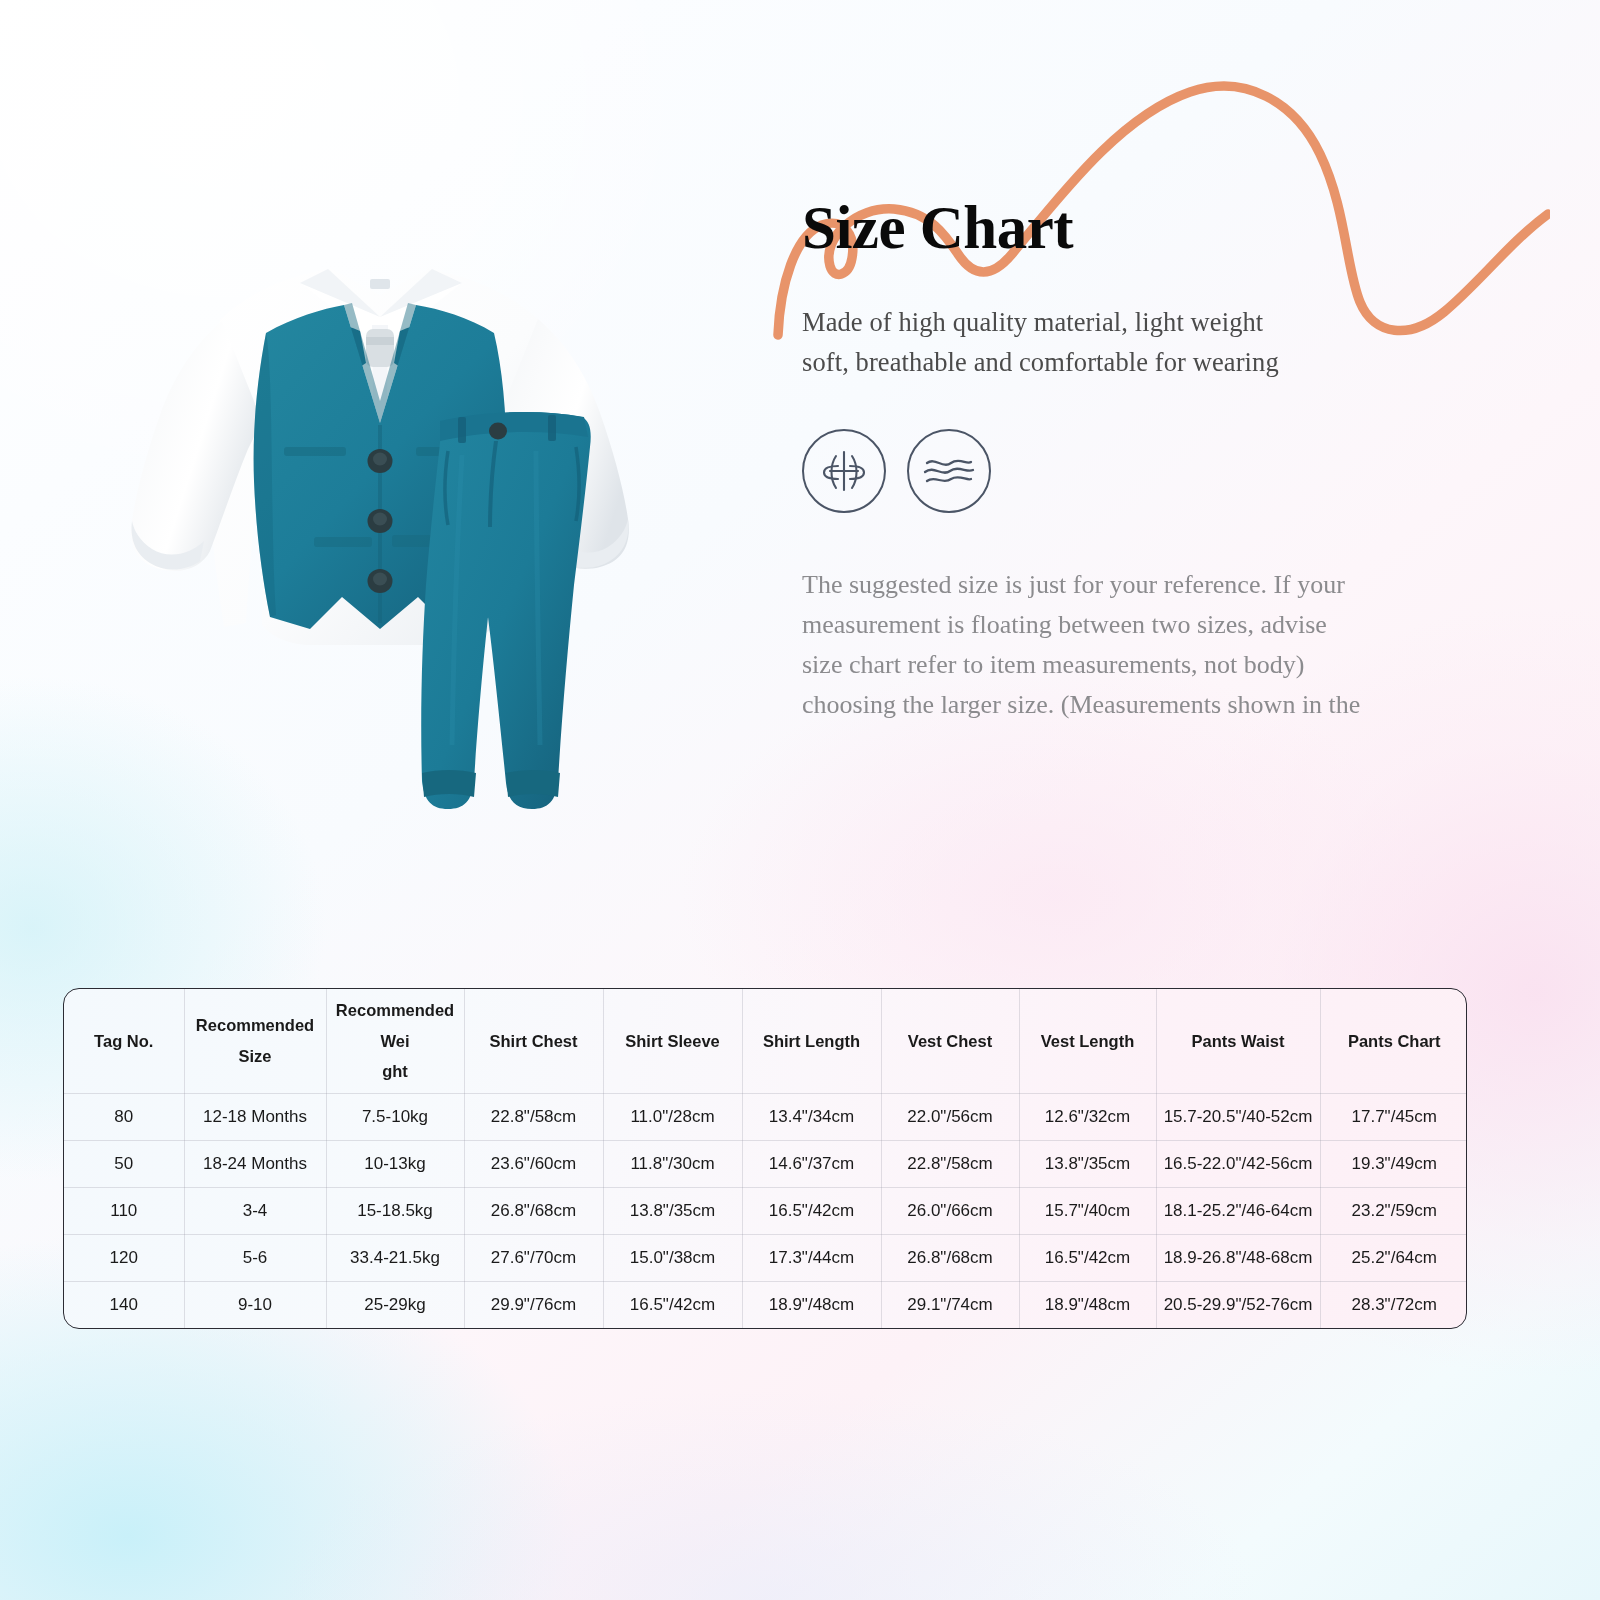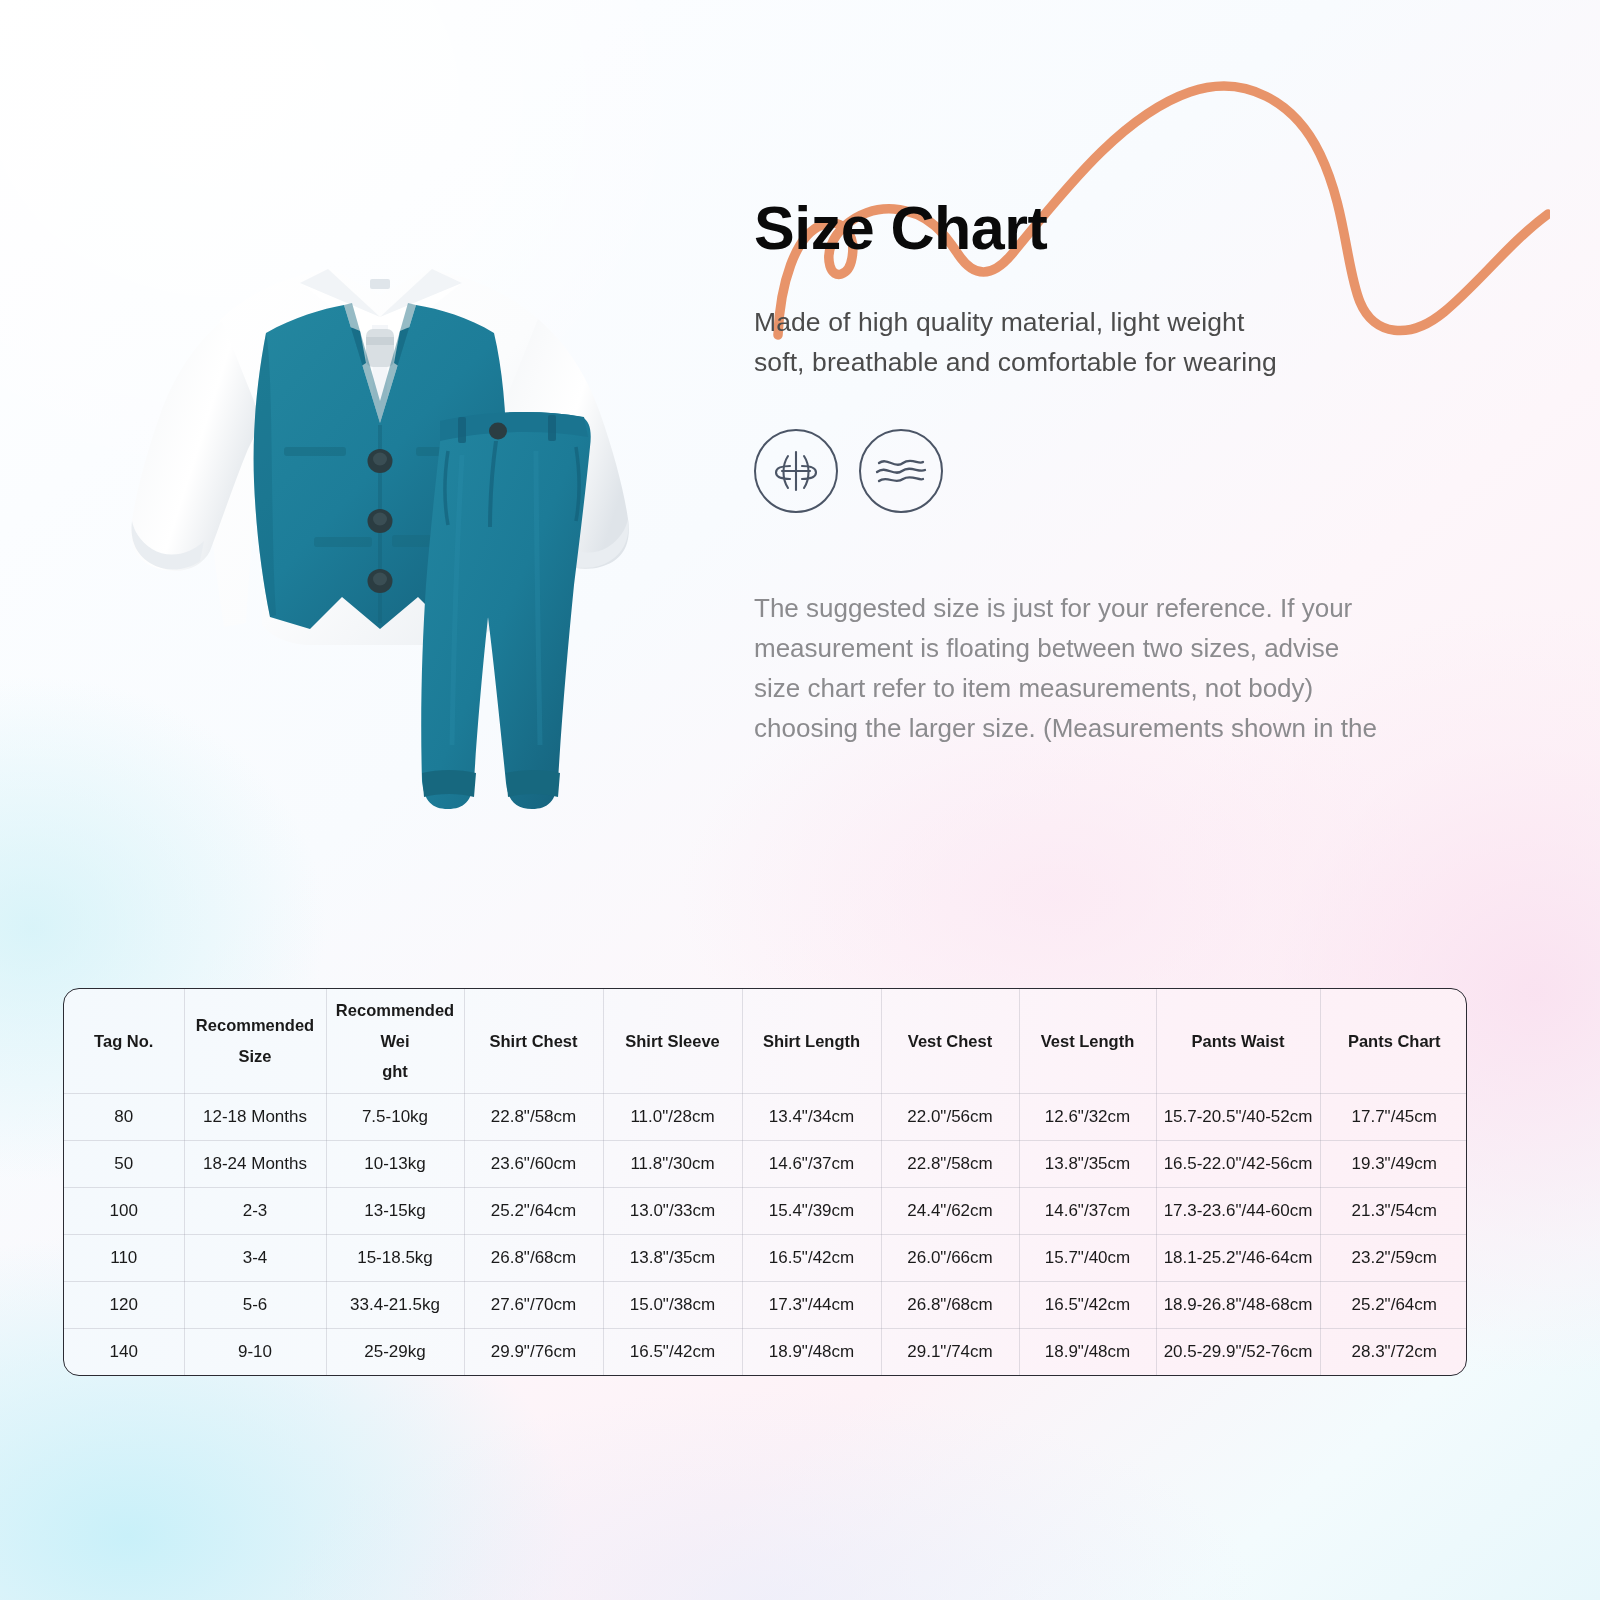--- a/index.html
+++ b/index.html
@@ -80,23 +80,24 @@
     position: absolute;
     left: 70px;
     top: 225px;
     width: 620px;
     height: 640px;
   }
 
   
   .right-col {
     position: absolute;
-    left: 754px;
+    left: 802px;
     top: 196px;
     width: 730px;
+    font-family: Liberation Serif, serif;
   }
   .page-title {
     font-size: 61px;
     font-weight: bold;
     letter-spacing: -0.5px;
     color: #0a0a0a;
     line-height: 1.05;
     position: relative;
     z-index: 3;
   }
@@ -117,21 +118,21 @@
     width: 84px;
     height: 84px;
     border-radius: 50%;
     border: 2px solid #4b5566;
     display: flex;
     align-items: center;
     justify-content: center;
   }
 
   .note {
-    margin-top: 75px;
+    margin-top: 52px;
     width: 708px;
     font-size: 26px;
     line-height: 1.55;
     color: #8b8b8e;
     text-align: justify;
   }
   .note > span { display: block; }
 
   
   .size-table-wrap {
@@ -458,32 +459,20 @@
           <td>10-13kg</td>
           <td>23.6"/60cm</td>
           <td>11.8"/30cm</td>
           <td>14.6"/37cm</td>
           <td>22.8"/58cm</td>
           <td>13.8"/35cm</td>
           <td>16.5-22.0"/42-56cm</td>
           <td>19.3"/49cm</td>
         </tr>
         <tr>
-          <td>100</td>
-          <td>2-3</td>
-          <td>13-15kg</td>
-          <td>25.2"/64cm</td>
-          <td>13.0"/33cm</td>
-          <td>15.4"/39cm</td>
-          <td>24.4"/62cm</td>
-          <td>14.6"/37cm</td>
-          <td>17.3-23.6"/44-60cm</td>
-          <td>21.3"/54cm</td>
-        </tr>
-        <tr>
           <td>110</td>
           <td>3-4</td>
           <td>15-18.5kg</td>
           <td>26.8"/68cm</td>
           <td>13.8"/35cm</td>
           <td>16.5"/42cm</td>
           <td>26.0"/66cm</td>
           <td>15.7"/40cm</td>
           <td>18.1-25.2"/46-64cm</td>
           <td>23.2"/59cm</td>

